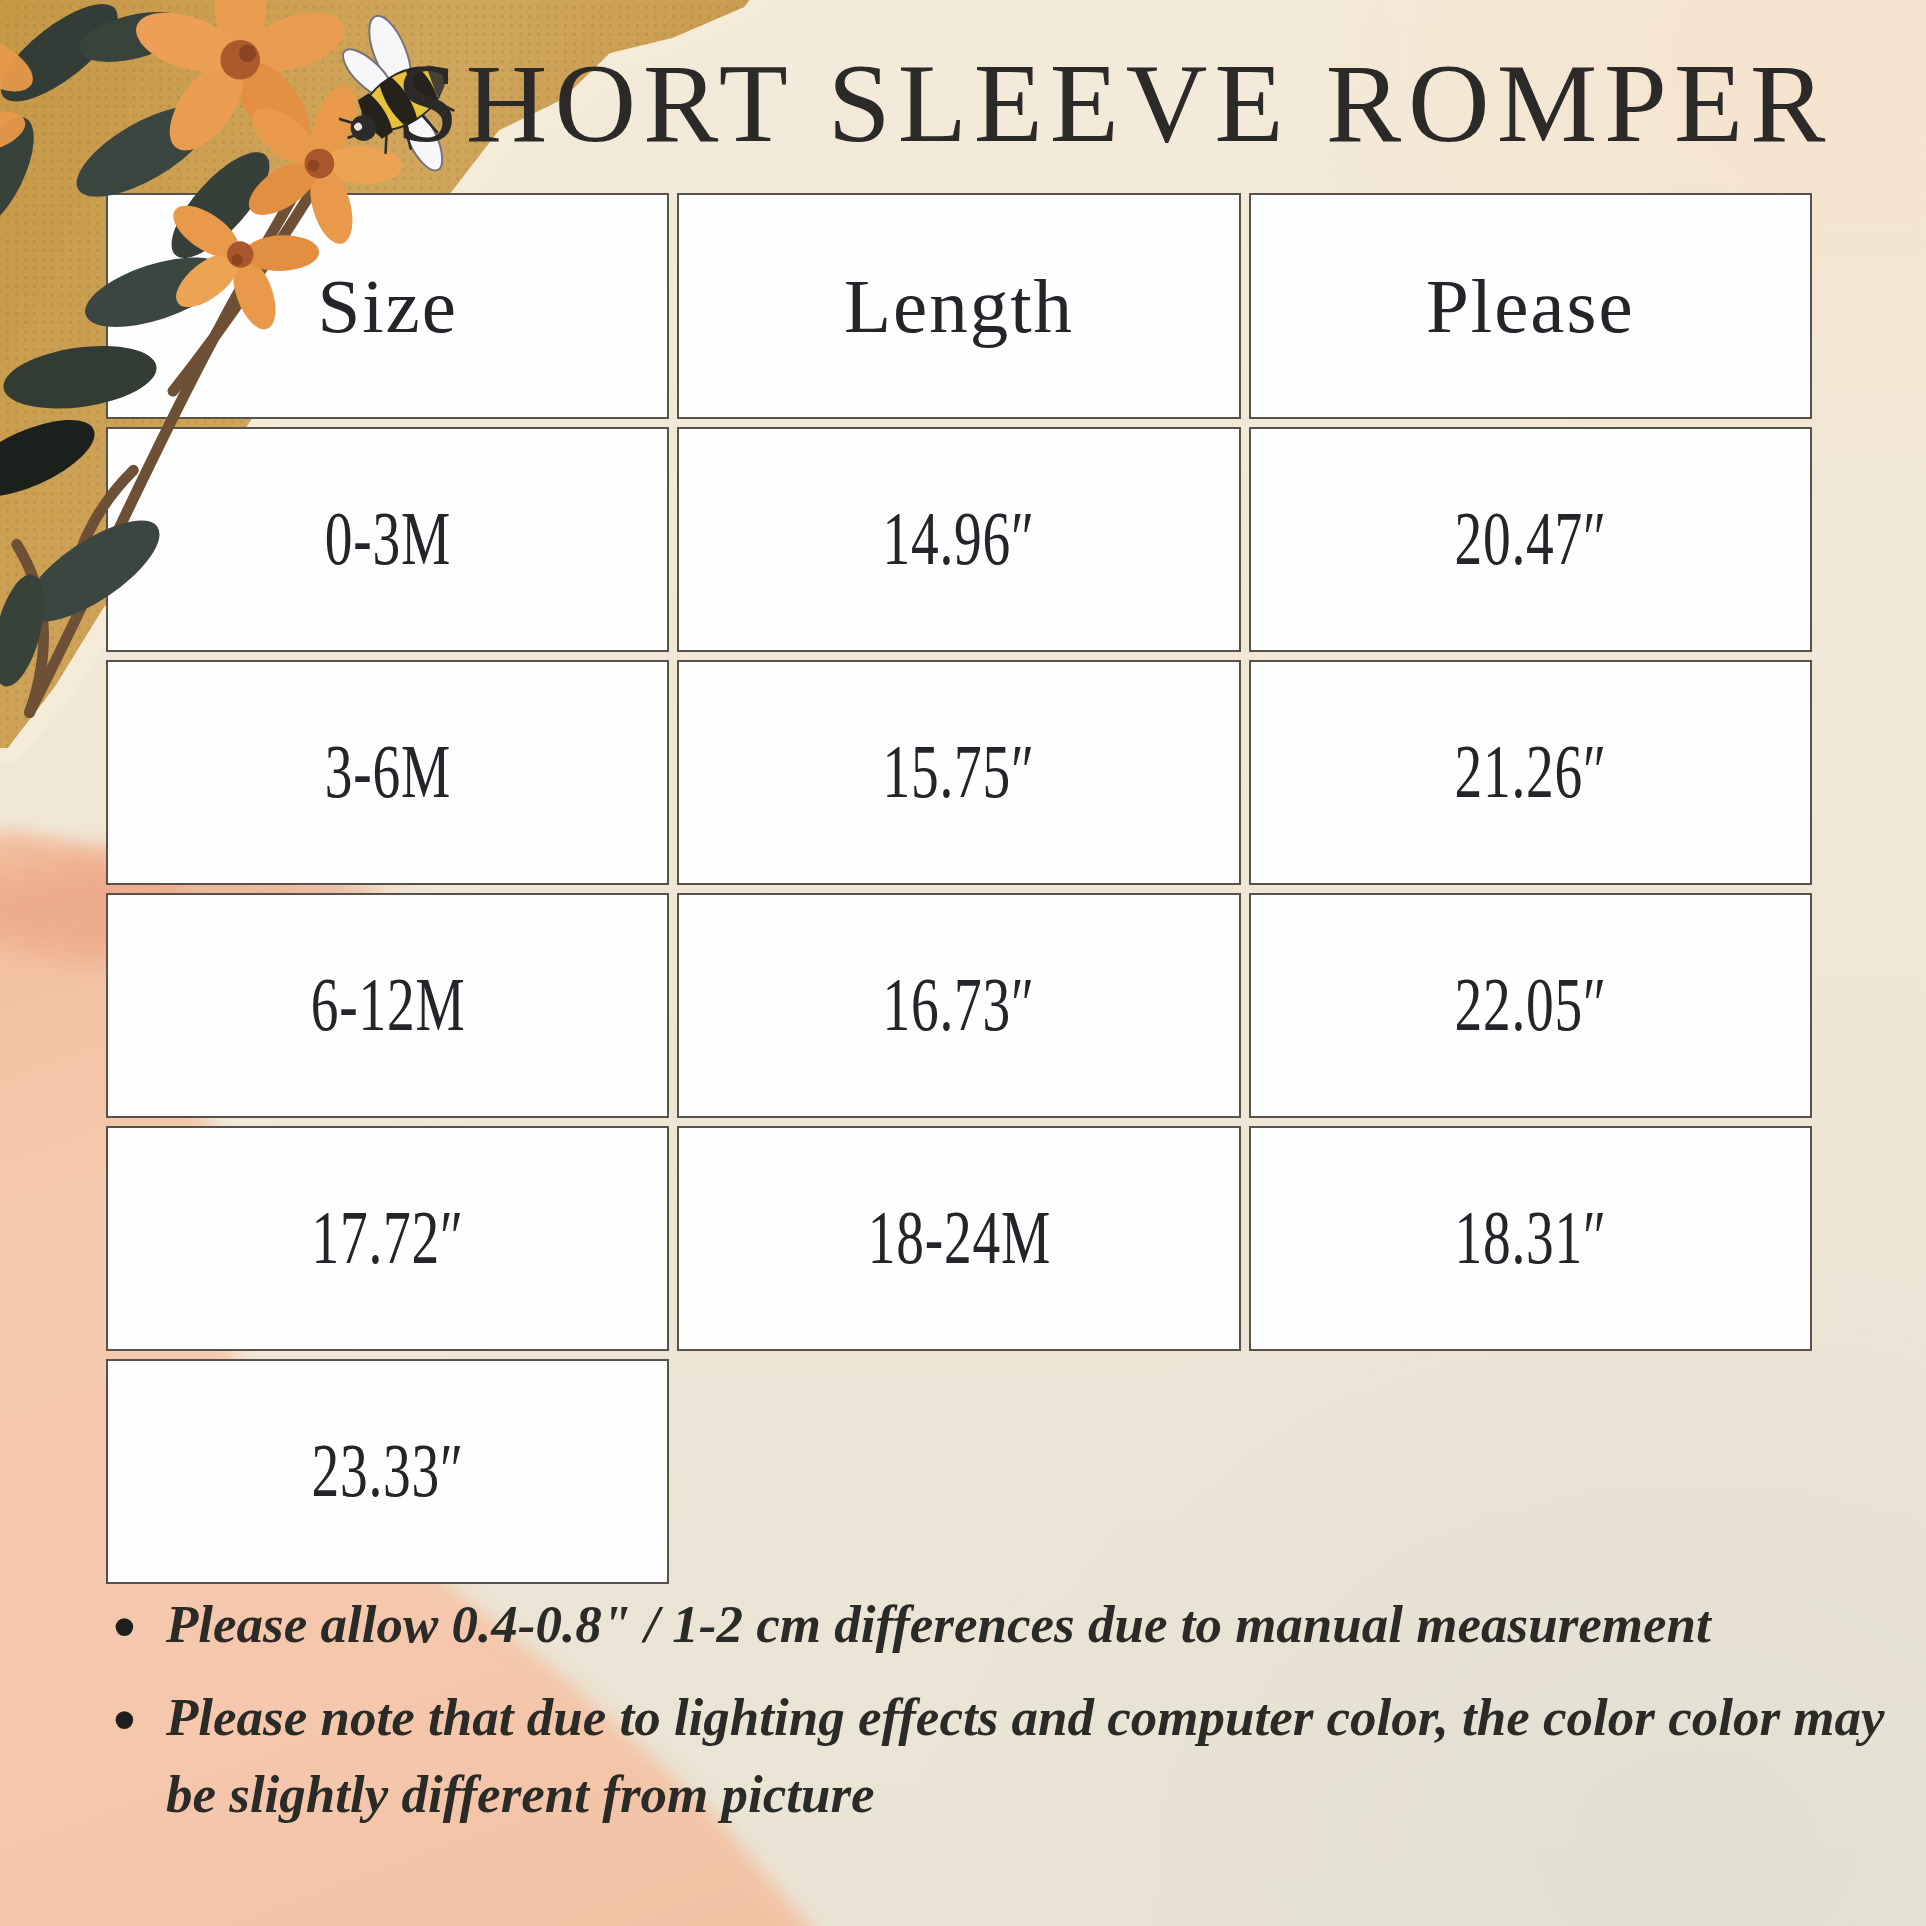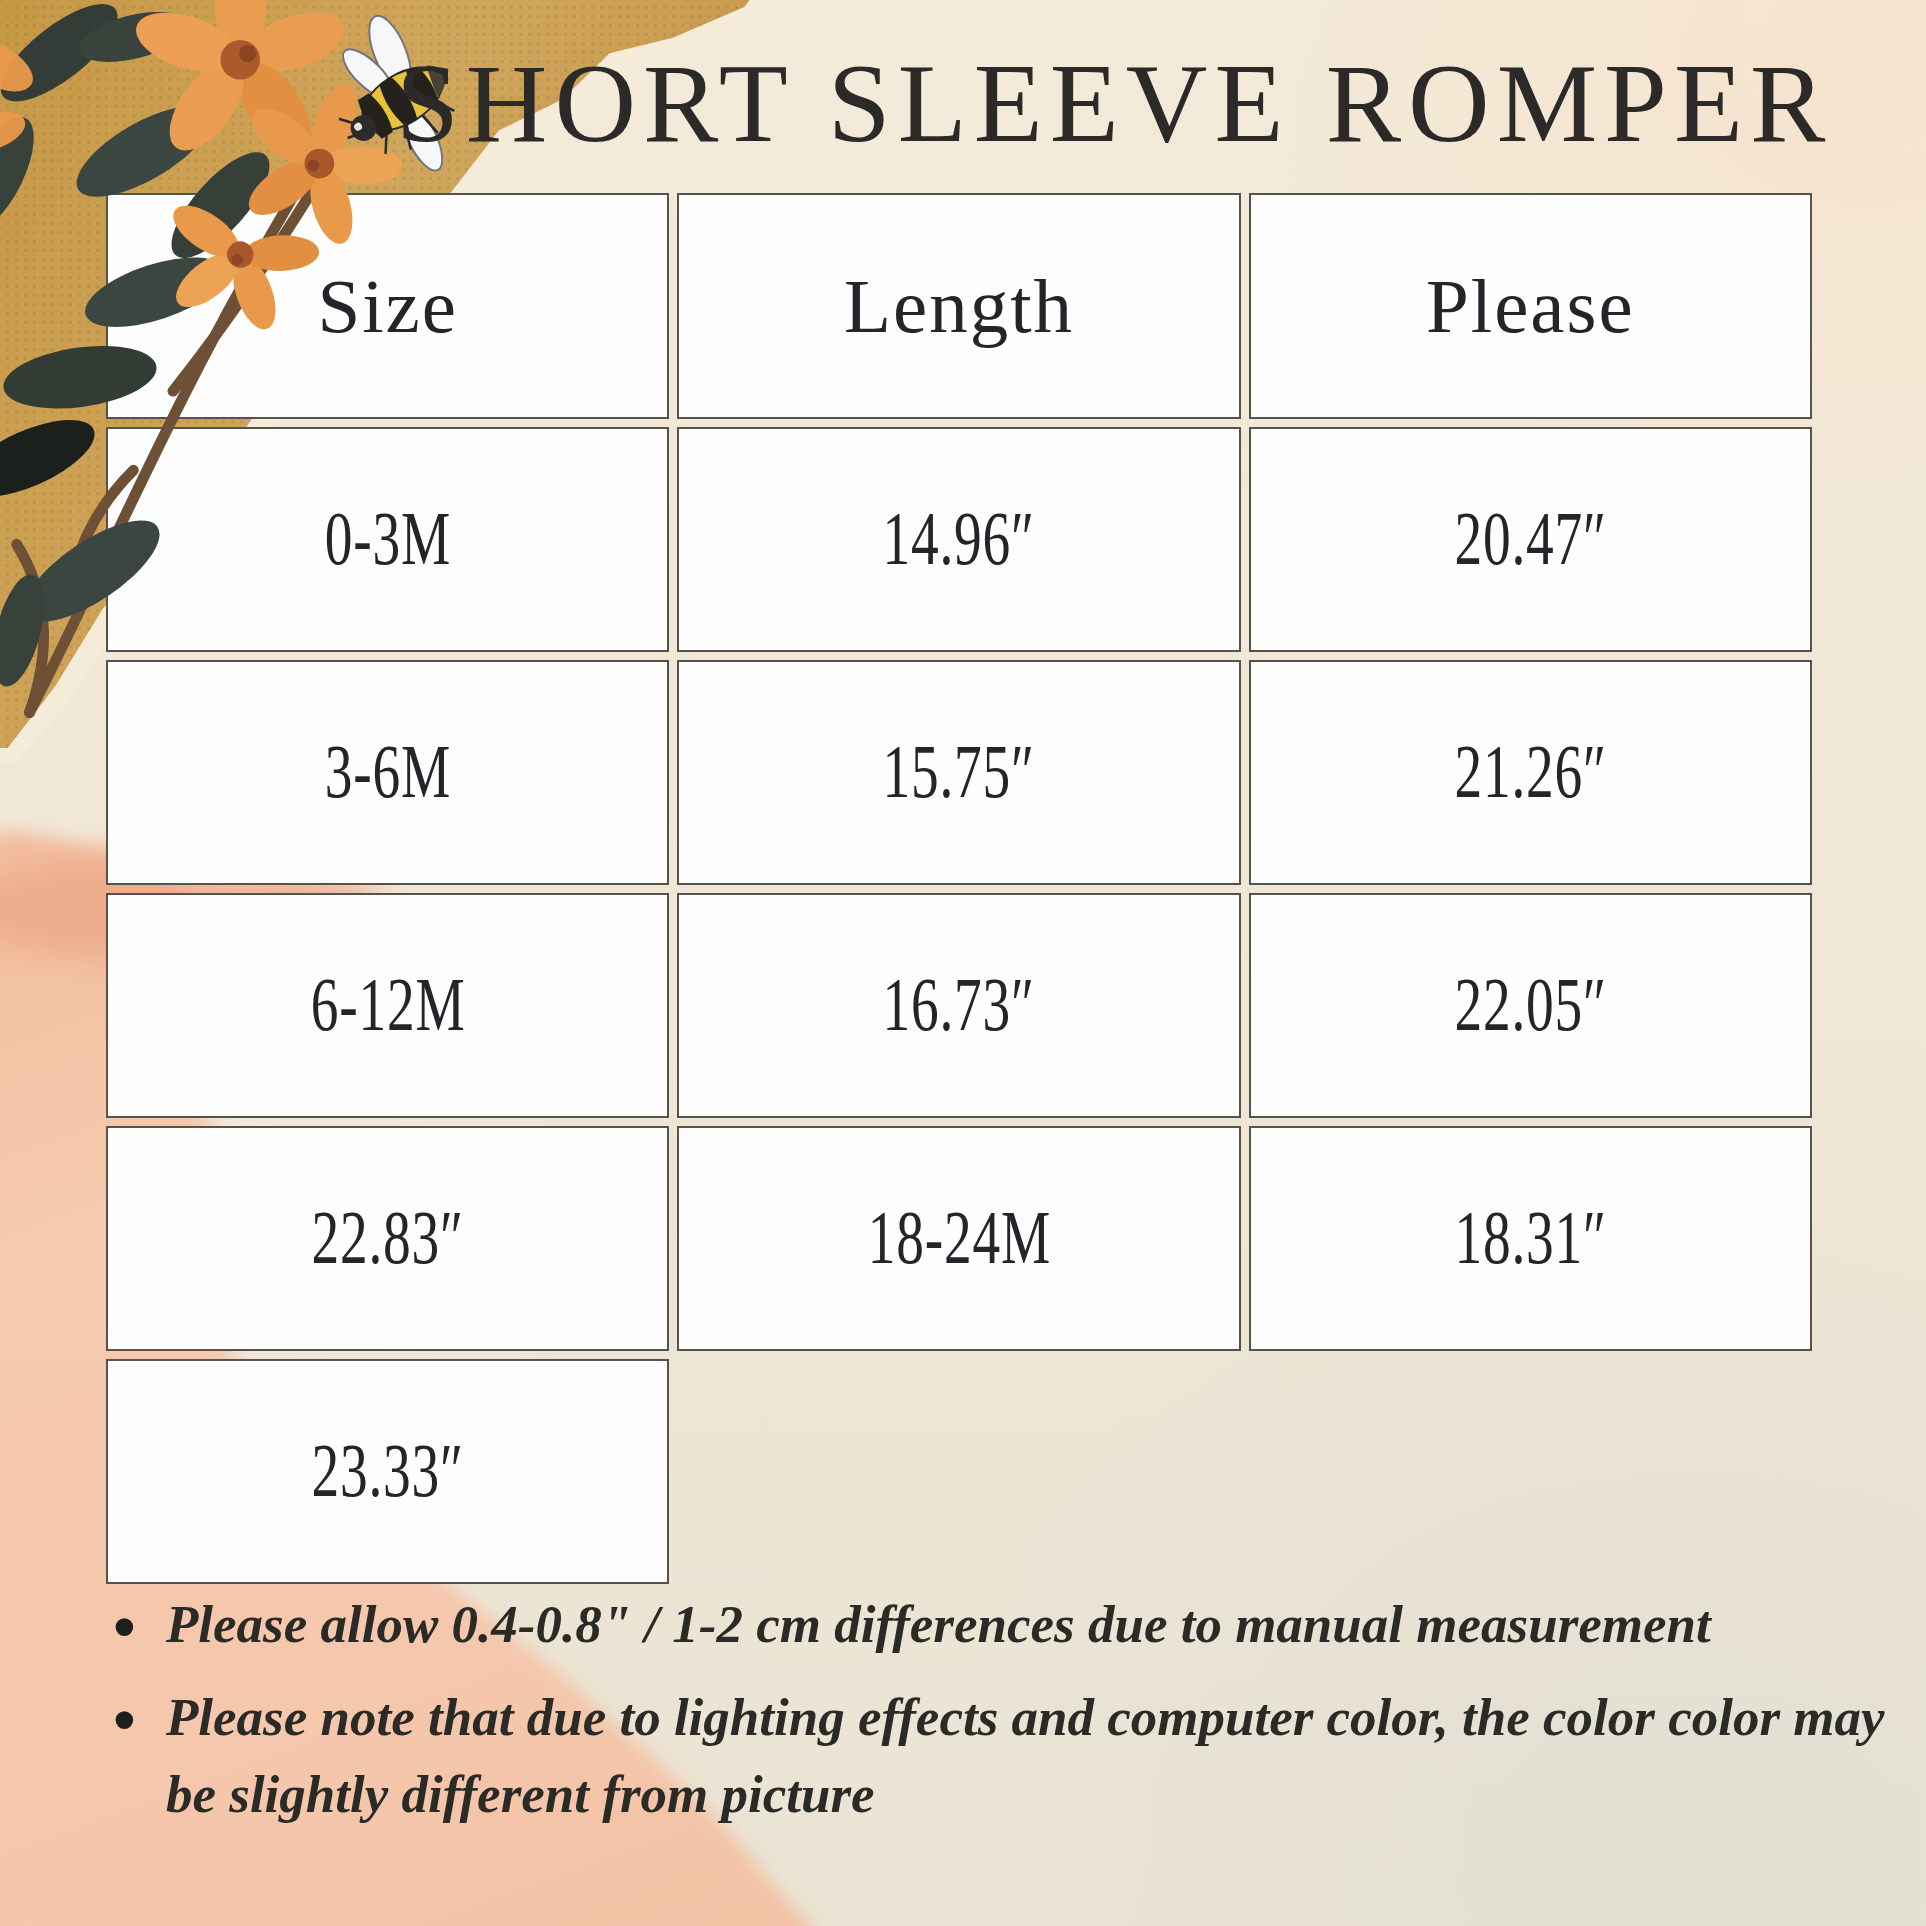--- a/index.html
+++ b/index.html
@@ -228,21 +228,21 @@
         <span>6-12M</span>
       </div>
     <div class="cell val">
         <span>16.73″</span>
       </div>
     <div class="cell val">
         <span>22.05″</span>
       </div>
 
     <div class="cell val">
-        <span>22.83″</span>
+        <span>17.72″</span>
       </div>
 
     <div class="cell val">
         <span>18-24M</span>
       </div>
     <div class="cell val">
         <span>18.31″</span>
       </div>
     <div class="cell val">
         <span>23.33″</span>

